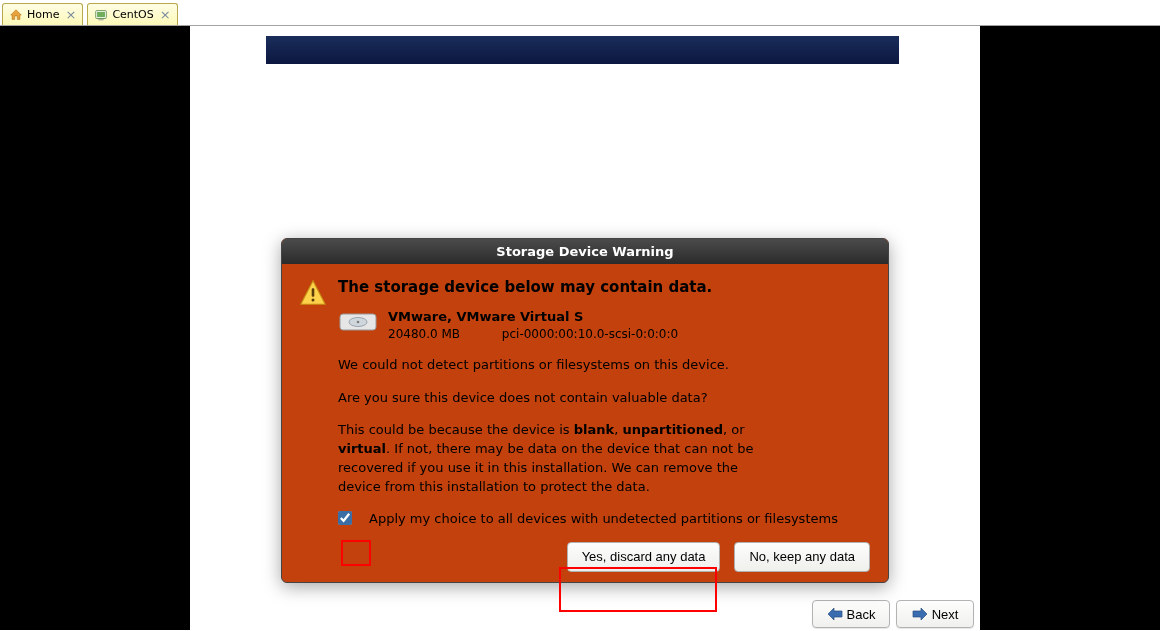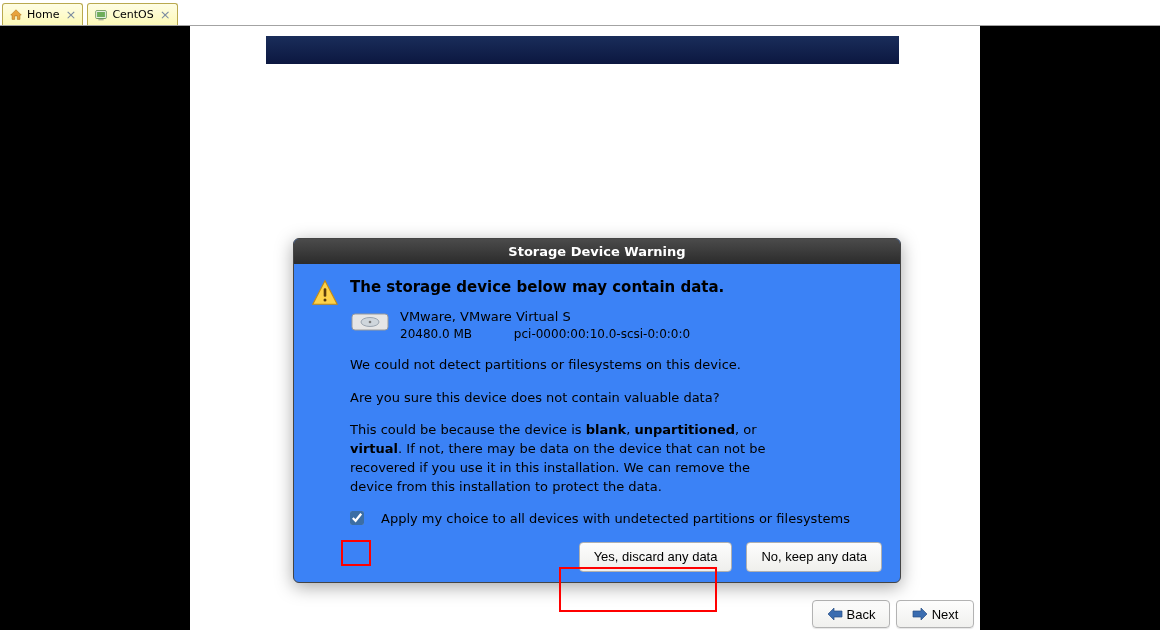--- a/index.html
+++ b/index.html
@@ -18,30 +18,30 @@
 
 .banner { position: absolute; top: 10px; left: 76px; width: 633px; height: 28px; background: linear-gradient(#1a2d5a, #0c1740); }
 
 
 .nav-btn { position: absolute; bottom: 2px; height: 28px; min-width: 78px; background: linear-gradient(#fdfdfd, #f0f0ee); border: 1px solid #b3b3b3; border-radius: 4px; box-shadow: 0 1px 1px rgba(0,0,0,.1); display: flex; align-items: center; justify-content: center; gap: 4px; font-size: 13px; cursor: pointer; }
 .nav-back { right: 90px; }
 .nav-next { right: 6px; }
 .arrow { width: 16px; height: 14px; }
 
 
-.dialog { position: absolute; left: 281px; top: 238px; width: 608px; background: #3b82f6; border: 1px solid #444; border-radius: 6px; box-shadow: 0 4px 18px rgba(0,0,0,.35); overflow: hidden; margin-left: 12px; }
+.dialog { position: absolute; left: 281px; top: 238px; width: 608px; background: #c2410c; border: 1px solid #444; border-radius: 6px; box-shadow: 0 4px 18px rgba(0,0,0,.35); overflow: hidden; }
 .titlebar { background: linear-gradient(#4b4b4b, #2b2b2b); color: #fff; font-weight: bold; font-size: 13px; text-align: center; padding: 5px 0; }
 .dialog-body { display: flex; padding: 14px 16px 10px 16px; gap: 8px; }
 .warn-col { width: 32px; flex: none; }
 .content-col { flex: 1; position: relative; }
 .headline { font-weight: bold; font-size: 15px; margin-bottom: 12px; }
 .device-row { display: flex; align-items: flex-start; gap: 10px; margin-bottom: 14px; }
 .disk-icon { width: 40px; height: 28px; }
 .device-info { line-height: 1.35; }
-.device-name { font-weight: normal; font-size: 13px; }
+.device-name { font-weight: bold; font-size: 13px; }
 .device-sub { font-size: 12px; }
 .device-sub .pci { margin-left: 38px; }
 .para { font-size: 13px; line-height: 1.45; margin-bottom: 14px; max-width: 420px; }
 .check-row { display: flex; align-items: center; gap: 17px; font-size: 13px; margin-bottom: 16px; }
 .check-row input { width: 14px; height: 14px; accent-color: #3b6ea5; }
 .btn-row { display: flex; justify-content: flex-end; gap: 14px; padding-right: 2px; }
 .dlg-btn { height: 30px; padding: 0 14px; background: linear-gradient(#fdfdfd, #efefec); border: 1px solid #b0b0b0; border-radius: 4px; font-size: 13px; cursor: pointer; }
 
 
 .hl { position: absolute; border: 2px solid #ff0000; pointer-events: none; }

